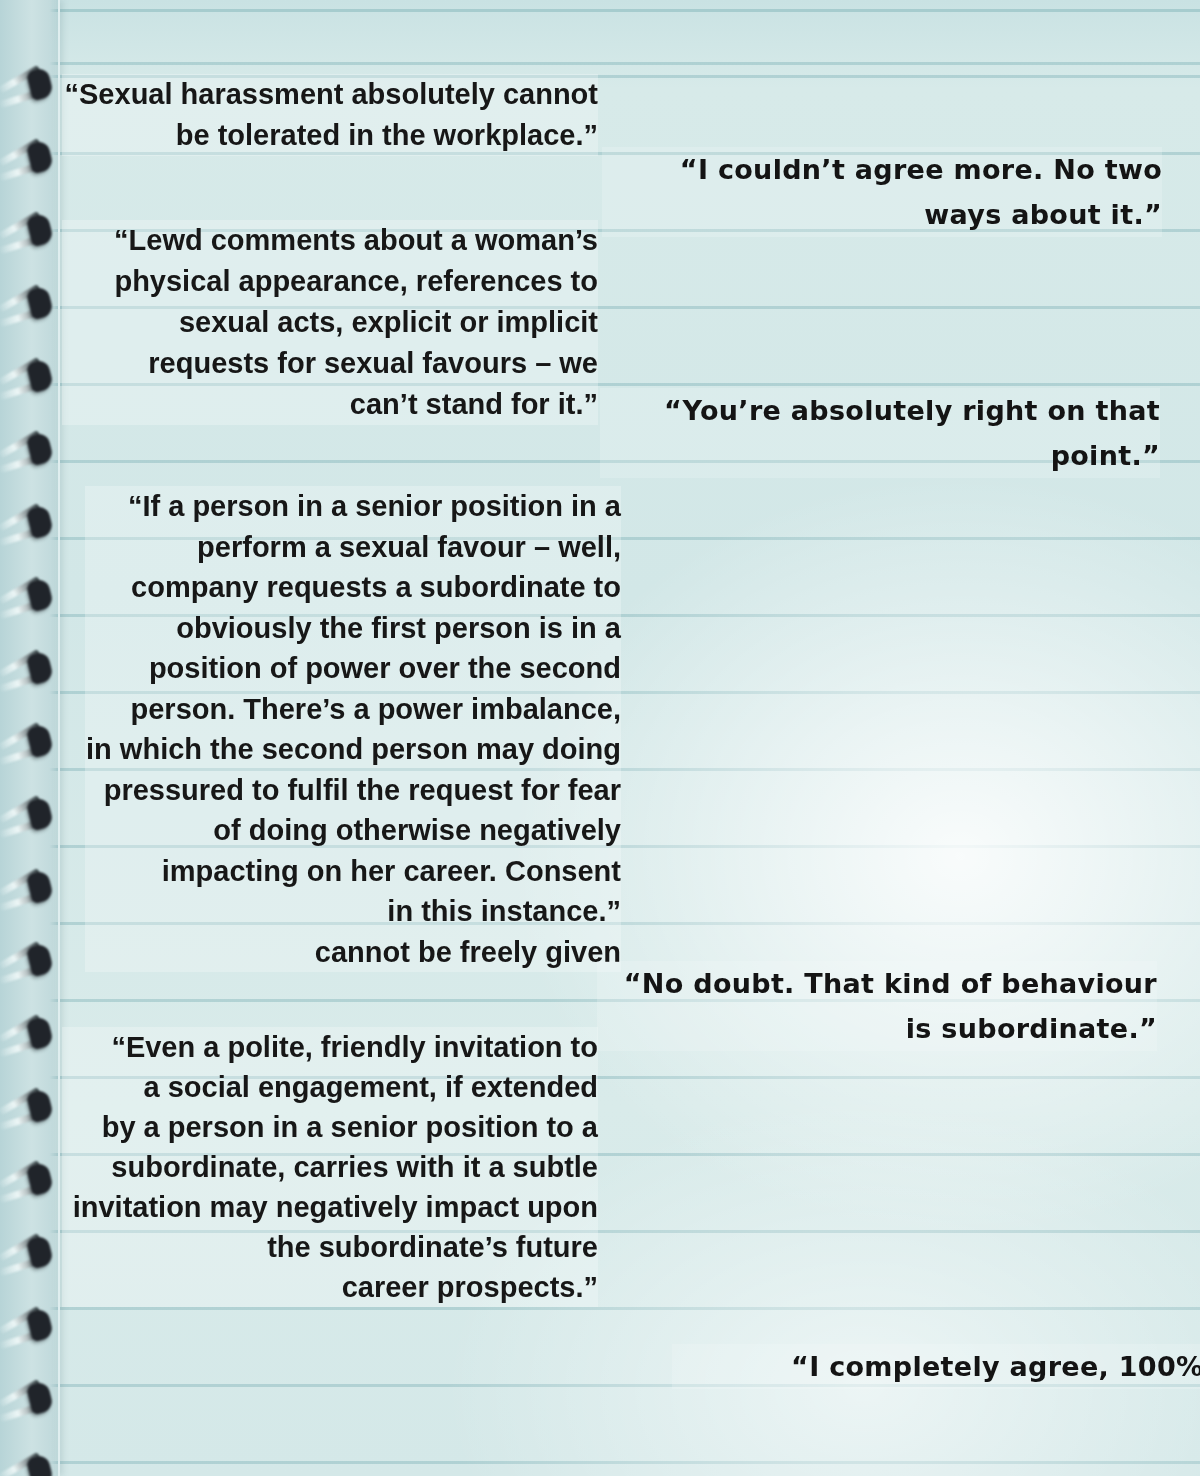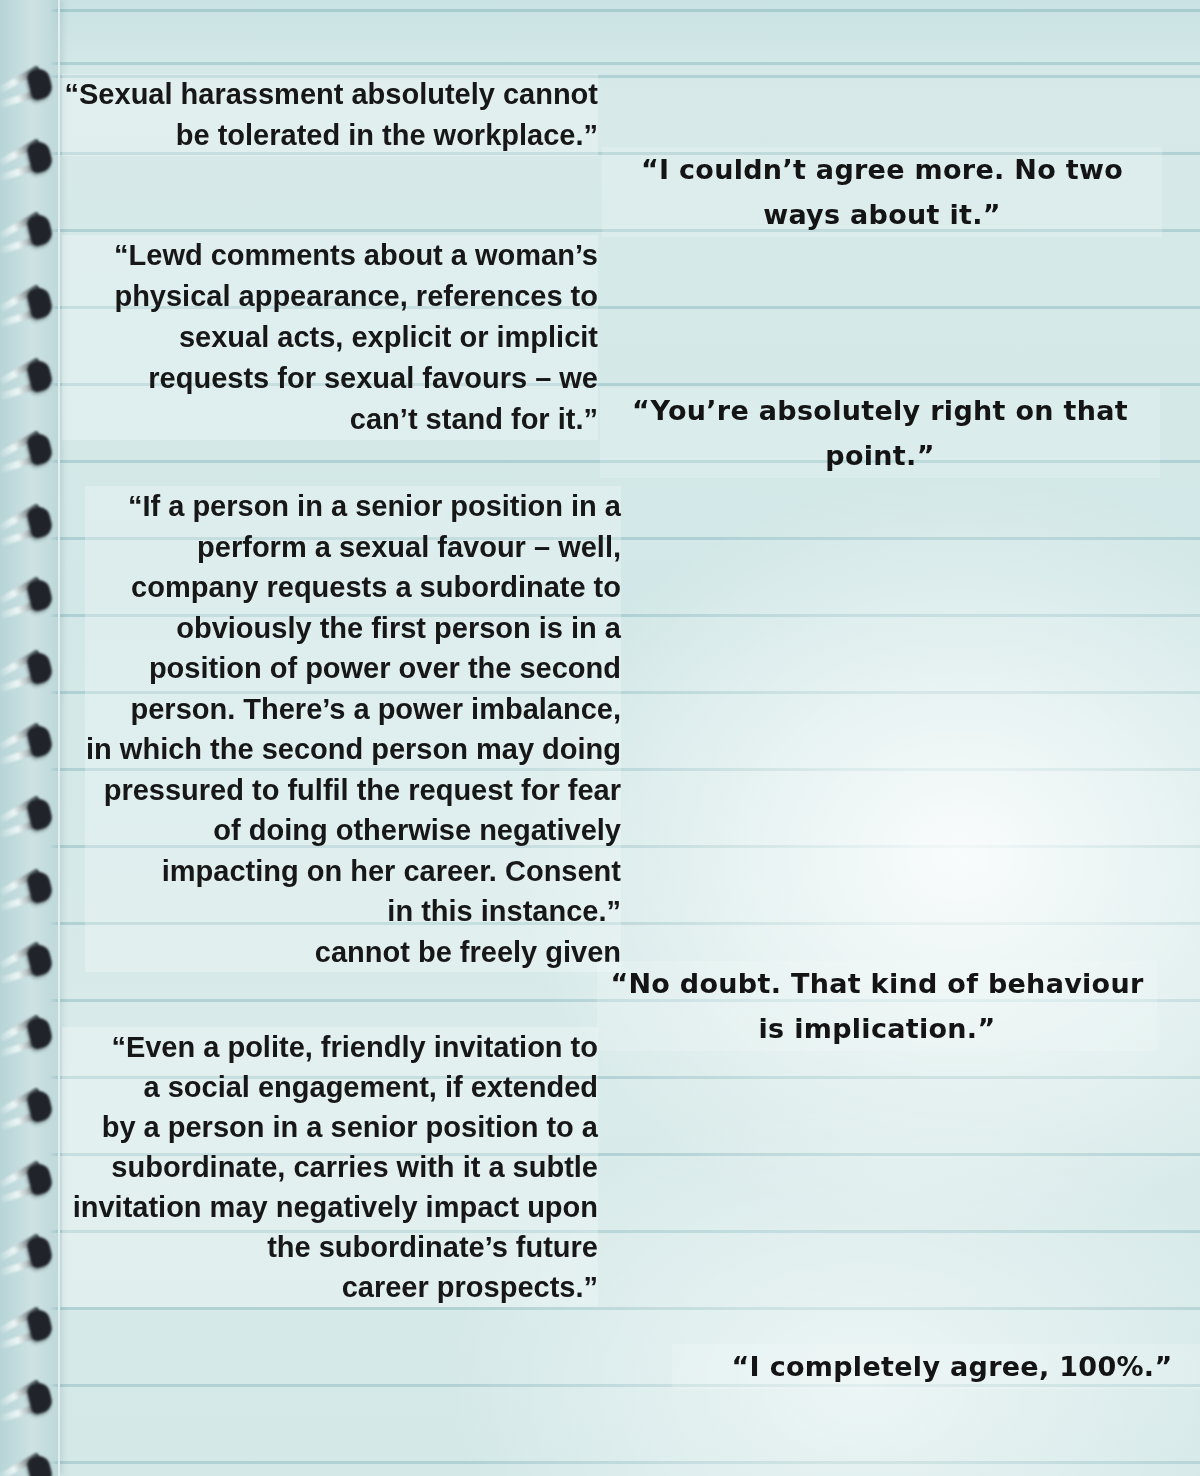--- a/index.html
+++ b/index.html
@@ -34,27 +34,27 @@
     box-shadow:-2px 2px 3px rgba(20,30,35,0.35);}
   
   .quote{
     position:absolute;left:62px;width:536px;
     font-family:"Liberation Sans",sans-serif;font-weight:700;color:#171717;
     font-size:29px;line-height:41px;text-align:right;
     background:rgba(248,252,252,0.30);
   }
   .quote .line,.response .line{white-space:nowrap;}
   #q1{top:74px;}
-  #q2{top:235px;}
+  #q2{top:220px;}
   #q3{top:486px;line-height:40.5px;margin-left:23px;}
   #q4{top:1027px;line-height:40px;}
   .response{
     position:absolute;width:560px;
     font-family:"DejaVu Sans",sans-serif;font-weight:700;color:#141414;
-    font-size:27px;line-height:45px;text-align:center;letter-spacing:0.3px;
+    font-size:27px;line-height:45px;text-align:right;letter-spacing:0.3px;
     background:rgba(248,252,252,0.22);
   }
   #r1{left:602px;top:147px;}
   #r2{left:600px;top:388px;}
   #r3{left:597px;top:961px;}
   #r4{left:636px;top:1344px;margin-left:36px;}
 </style>
 </head>
 <body>
 
@@ -193,21 +193,21 @@
     <div class="line">person. There’s a power imbalance,</div>
     <div class="line">in which the second person may doing</div>
     <div class="line">pressured to fulfil the request for fear</div>
     <div class="line">of doing otherwise negatively</div>
     <div class="line">impacting on her career. Consent</div>
     <div class="line">in this instance.”</div>
     <div class="line">cannot be freely given</div>
   </div>
 <div id="r3" class="response">
     <div class="line">“No doubt. That kind of behaviour</div>
-    <div class="line">is implication.”</div>
+    <div class="line">is subordinate.”</div>
   </div>
 
 <div id="q4" class="quote">
     <div class="line">“Even a polite, friendly invitation to</div>
     <div class="line">a social engagement, if extended</div>
     <div class="line">by a person in a senior position to a</div>
     <div class="line">subordinate, carries with it a subtle</div>
     <div class="line">invitation may negatively impact upon</div>
     <div class="line">the subordinate’s future</div>
     <div class="line">career prospects.”</div>

